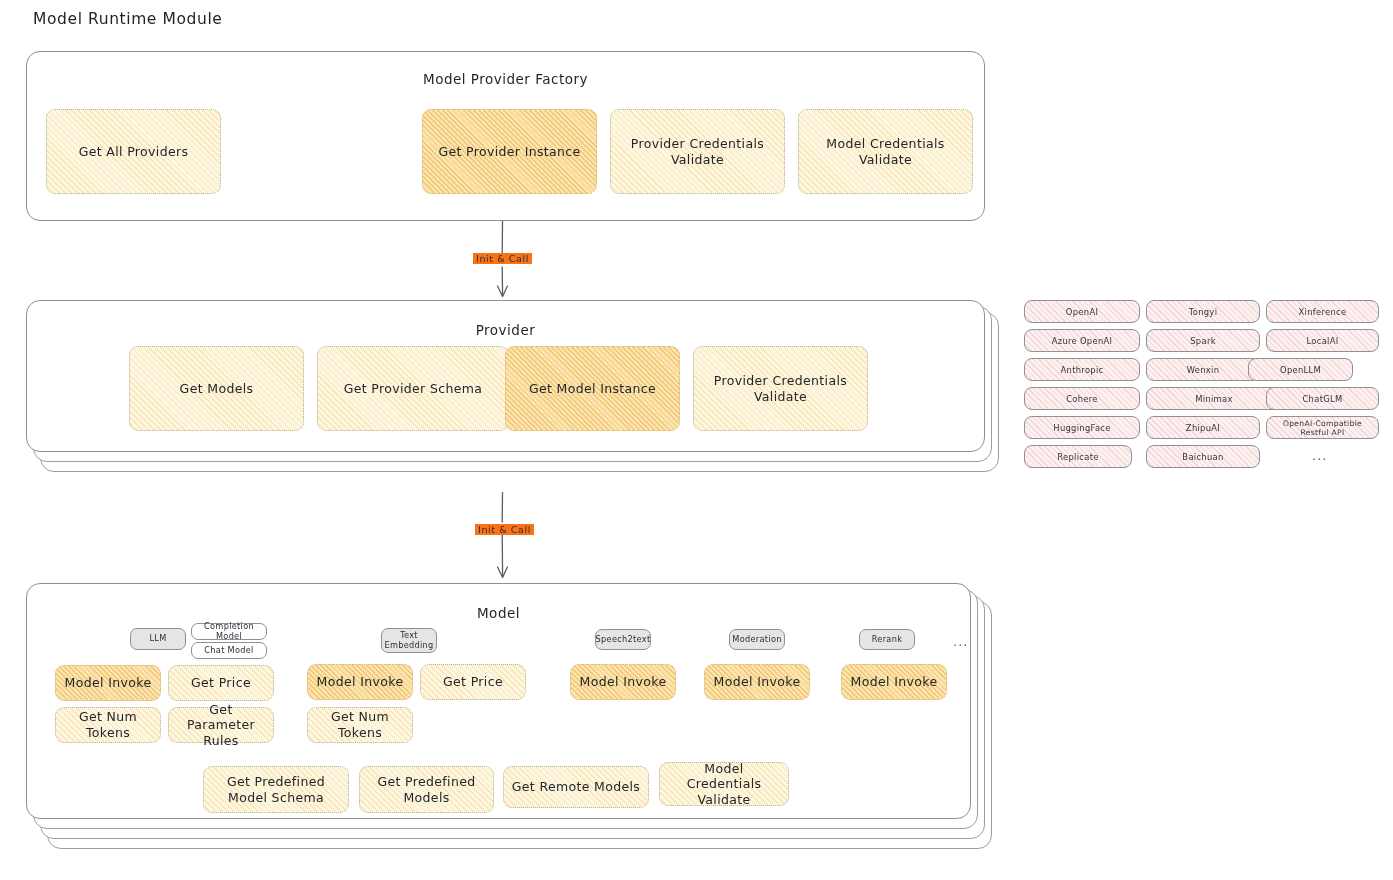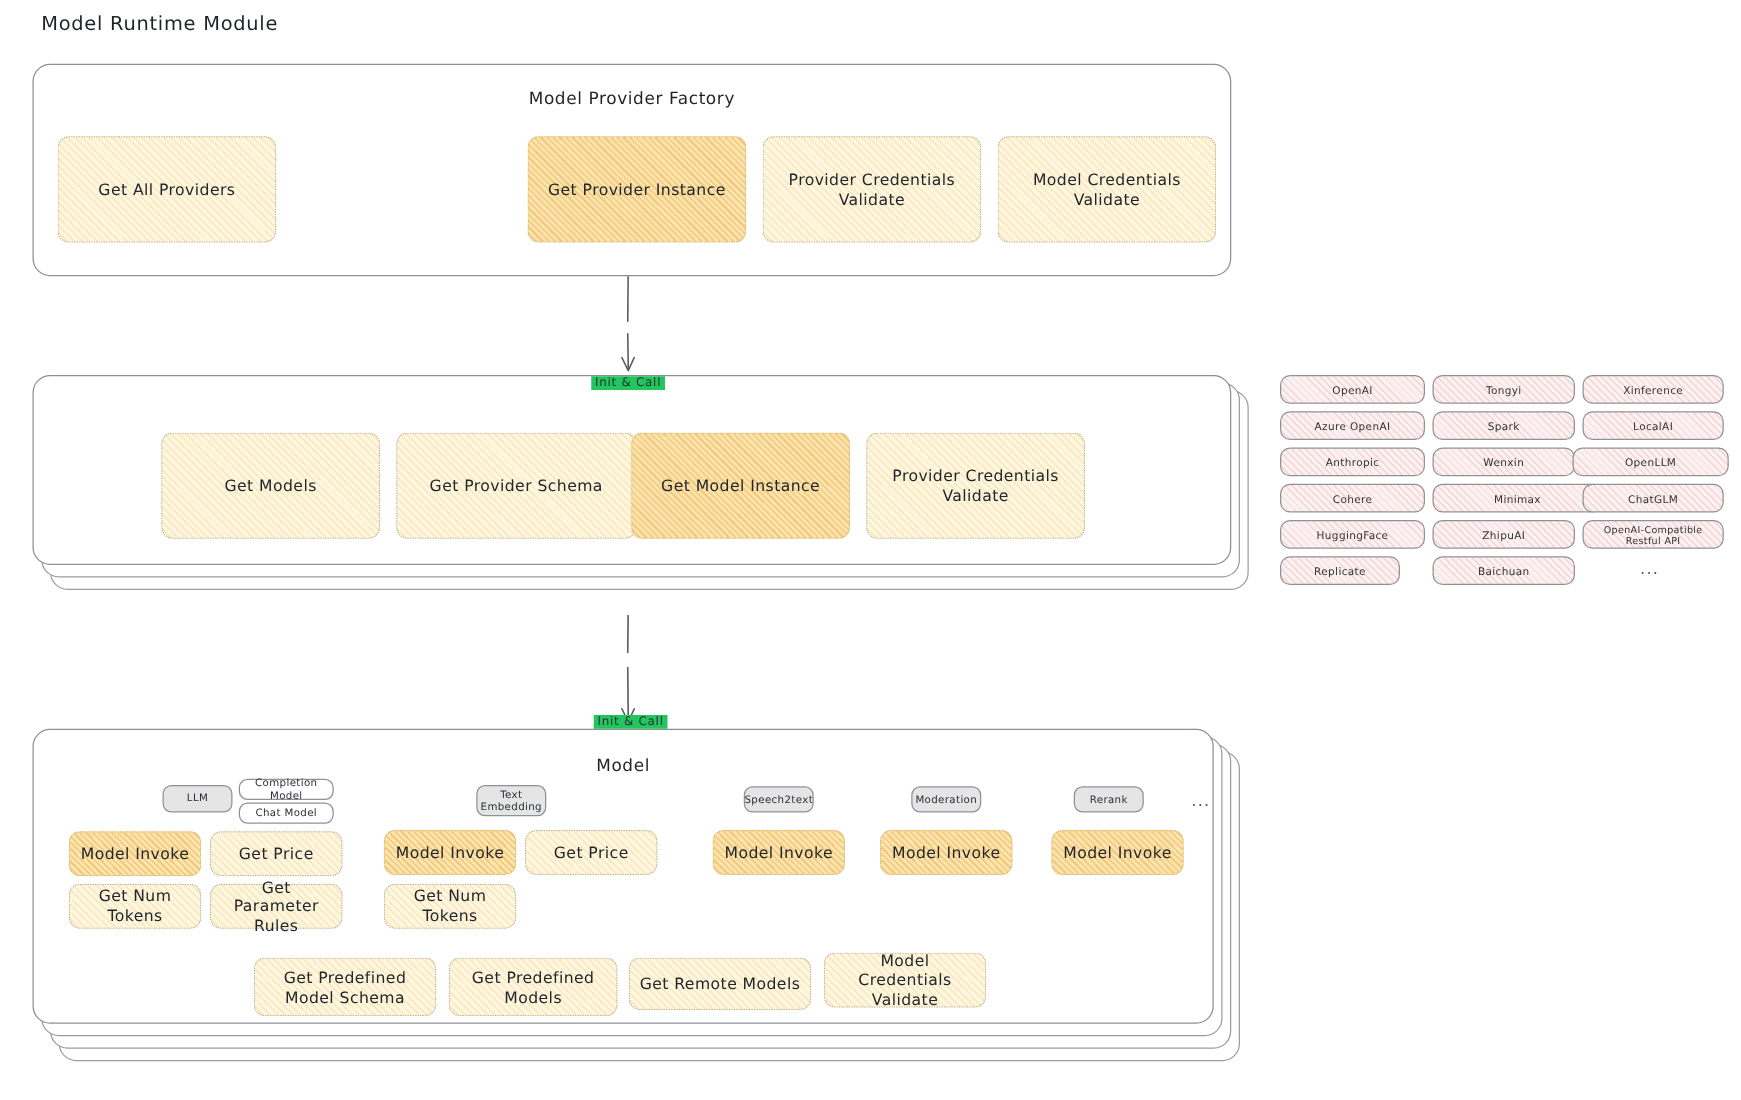--- a/index.html
+++ b/index.html
@@ -138,24 +138,23 @@
     color: #55595f;
     letter-spacing: 1px;
   }
 
   
   .arrow-label {
     position: absolute;
     font-size: 9.5px;
     letter-spacing: .6px;
     color: #2a2f35;
-    background: #22c55e;
+    background: #f97316;
     padding: 0 3px;
     white-space: nowrap;
-    margin-top: 48px;
   }
 </style>
 </head>
 <body>
 
 <div id="canvas">
 
   <div class="page-title hand">Model Runtime Module</div>
 
   <div class="card" style="left:26px; top:51px; width:959px; height:170px; z-index:2;">
@@ -170,46 +169,47 @@
   <svg style="position:absolute; left:476px; top:221px; width:56px; height:82px; z-index:1;" viewBox="0 0 56 82">
     <path d="M26.5 0 L26.2 36 M26.2 46 L26.6 74" stroke="#5a5e64" stroke-width="1.3" fill="none" stroke-linecap="round"></path>
     <path d="M21.5 65 L26.6 75.5 L31.4 65" stroke="#5a5e64" stroke-width="1.3" fill="none" stroke-linecap="round" stroke-linejoin="round"></path>
   </svg>
   <div class="arrow-label hand" style="left:473px; top:253px; z-index:3;">Init &amp; Call</div>
 
   <div class="card-stack-layer" style="left:40px; top:312px; width:959px; height:160px;"></div>
   <div class="card-stack-layer" style="left:33px; top:306px; width:959px; height:156px;"></div>
 
   <div class="card" style="left:26px; top:300px; width:959px; height:152px; z-index:2;">
+    <div class="card-title hand" style="top:21px;">Provider</div>
 
     <div class="node hand" style="left:102px; top:45px; width:175px; height:85px;">Get Models</div>
     <div class="node hand" style="left:290px; top:45px; width:192px; height:85px;">Get Provider Schema</div>
     <div class="node hand hl" style="left:478px; top:45px; width:175px; height:85px;">Get Model Instance</div>
     <div class="node hand" style="left:666px; top:45px; width:175px; height:85px;">Provider Credentials Validate</div>
   </div>
 
   <div style="position:absolute; left:1024px; top:300px; width:355px; height:175px; z-index:3;">
 
     <div class="chip-provider hand" style="left:0px;   top:0px;   width:116px; height:23px;">OpenAI</div>
     <div class="chip-provider hand" style="left:0px;   top:29px;  width:116px; height:23px;">Azure OpenAI</div>
     <div class="chip-provider hand" style="left:0px;   top:58px;  width:116px; height:23px;">Anthropic</div>
     <div class="chip-provider hand" style="left:0px;   top:87px;  width:116px; height:23px;">Cohere</div>
     <div class="chip-provider hand" style="left:0px;   top:116px; width:116px; height:23px;">HuggingFace</div>
-    <div class="chip-provider hand" style="left:0px;   top:145px; width:96px; height:23px;">Replicate</div>
+    <div class="chip-provider hand" style="left:0px;   top:145px; width:108px; height:23px;">Replicate</div>
 
     <div class="chip-provider hand" style="left:122px; top:0px;   width:114px; height:23px;">Tongyi</div>
     <div class="chip-provider hand" style="left:122px; top:29px;  width:114px; height:23px;">Spark</div>
     <div class="chip-provider hand" style="left:122px; top:58px;  width:114px; height:23px;">Wenxin</div>
     <div class="chip-provider hand" style="left:122px; top:87px;  width:136px; height:23px;">Minimax</div>
     <div class="chip-provider hand" style="left:122px; top:116px; width:114px; height:23px;">ZhipuAI</div>
     <div class="chip-provider hand" style="left:122px; top:145px; width:114px; height:23px;">Baichuan</div>
 
     <div class="chip-provider hand" style="left:242px; top:0px;   width:113px; height:23px;">Xinference</div>
     <div class="chip-provider hand" style="left:242px; top:29px;  width:113px; height:23px;">LocalAI</div>
-    <div class="chip-provider hand" style="left:234px; top:58px;  width:125px; height:23px;">OpenLLM</div>
+    <div class="chip-provider hand" style="left:224px; top:58px;  width:105px; height:23px;">OpenLLM</div>
     <div class="chip-provider hand" style="left:242px; top:87px;  width:113px; height:23px;">ChatGLM</div>
     <div class="chip-provider hand" style="left:242px; top:116px; width:113px; height:23px; font-size:7.6px;">OpenAI-Compatible Restful API</div>
     <div class="ellipsis hand" style="left:288px; top:148px;">...</div>
   </div>
 
   <svg style="position:absolute; left:476px; top:492px; width:56px; height:92px; z-index:1;" viewBox="0 0 56 92">
     <path d="M26.5 0 L26.2 30 M26.2 42 L26.6 84" stroke="#5a5e64" stroke-width="1.3" fill="none" stroke-linecap="round"></path>
     <path d="M21.5 75 L26.6 85.5 L31.4 75" stroke="#5a5e64" stroke-width="1.3" fill="none" stroke-linecap="round" stroke-linejoin="round"></path>
   </svg>
   <div class="arrow-label hand" style="left:475px; top:524px; z-index:3;">Init &amp; Call</div>

